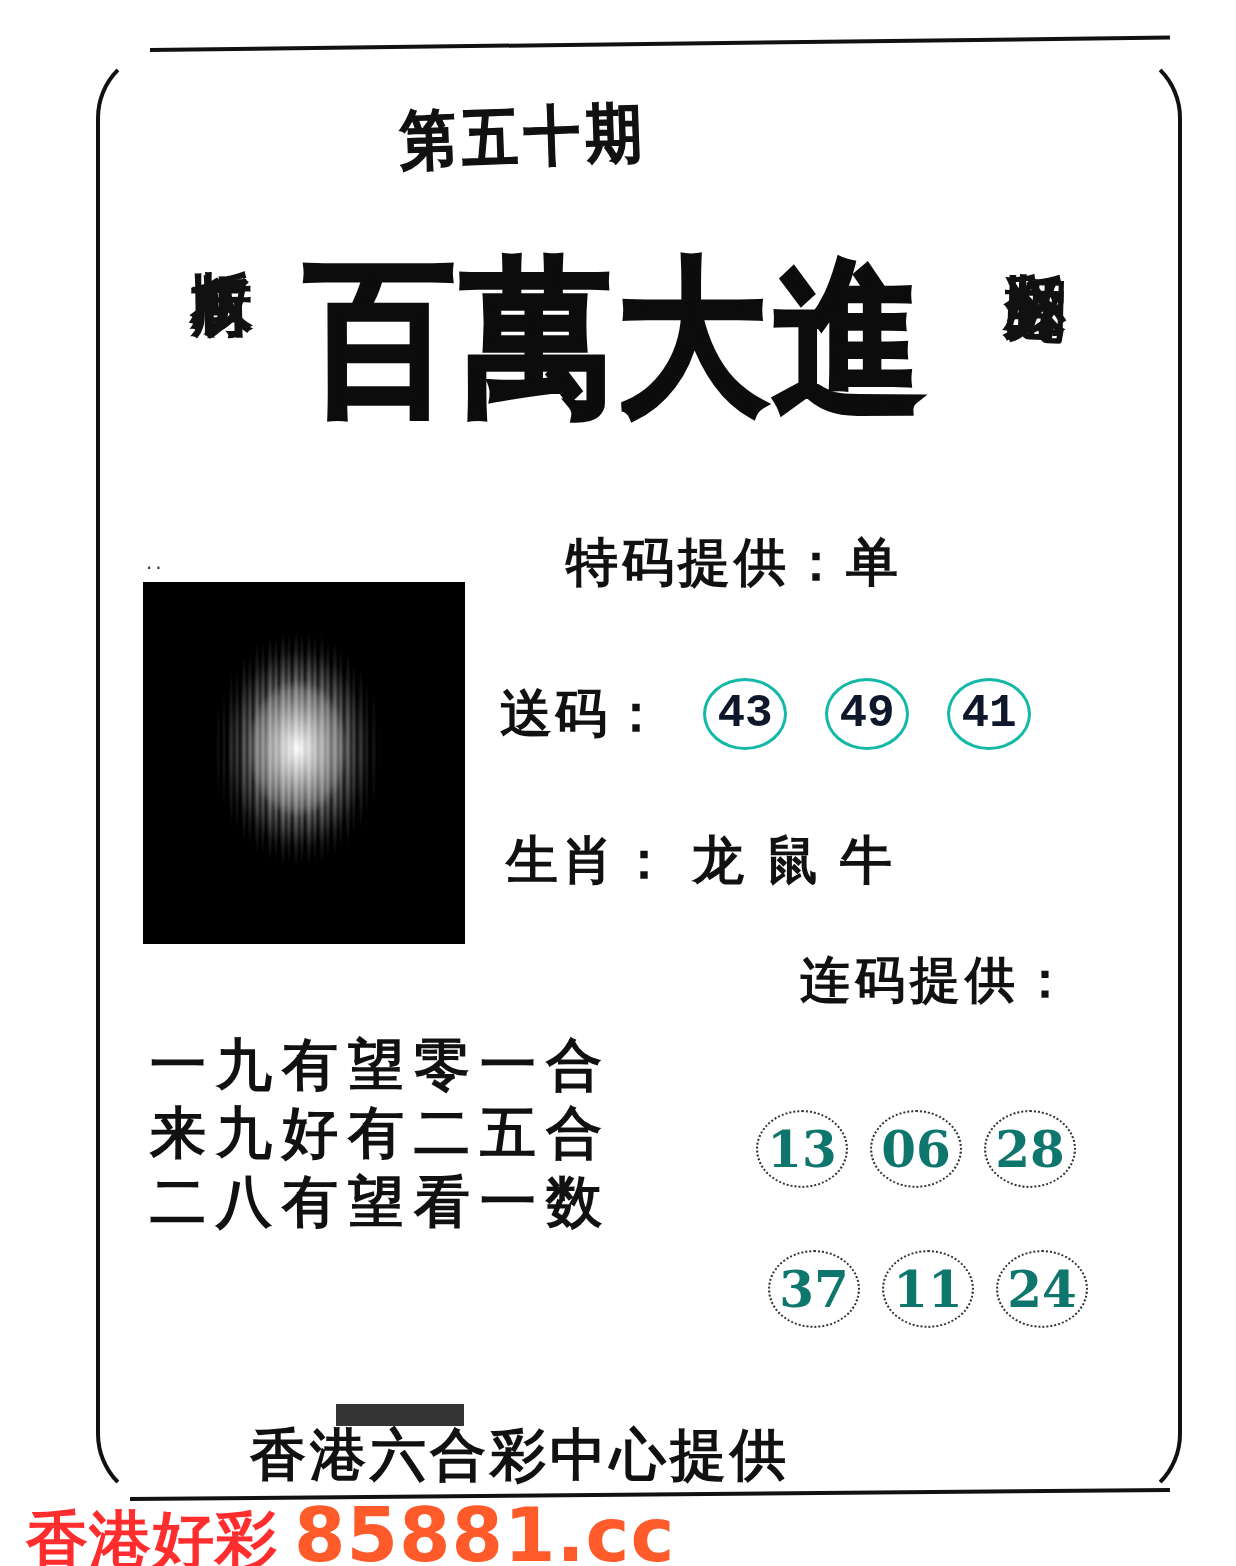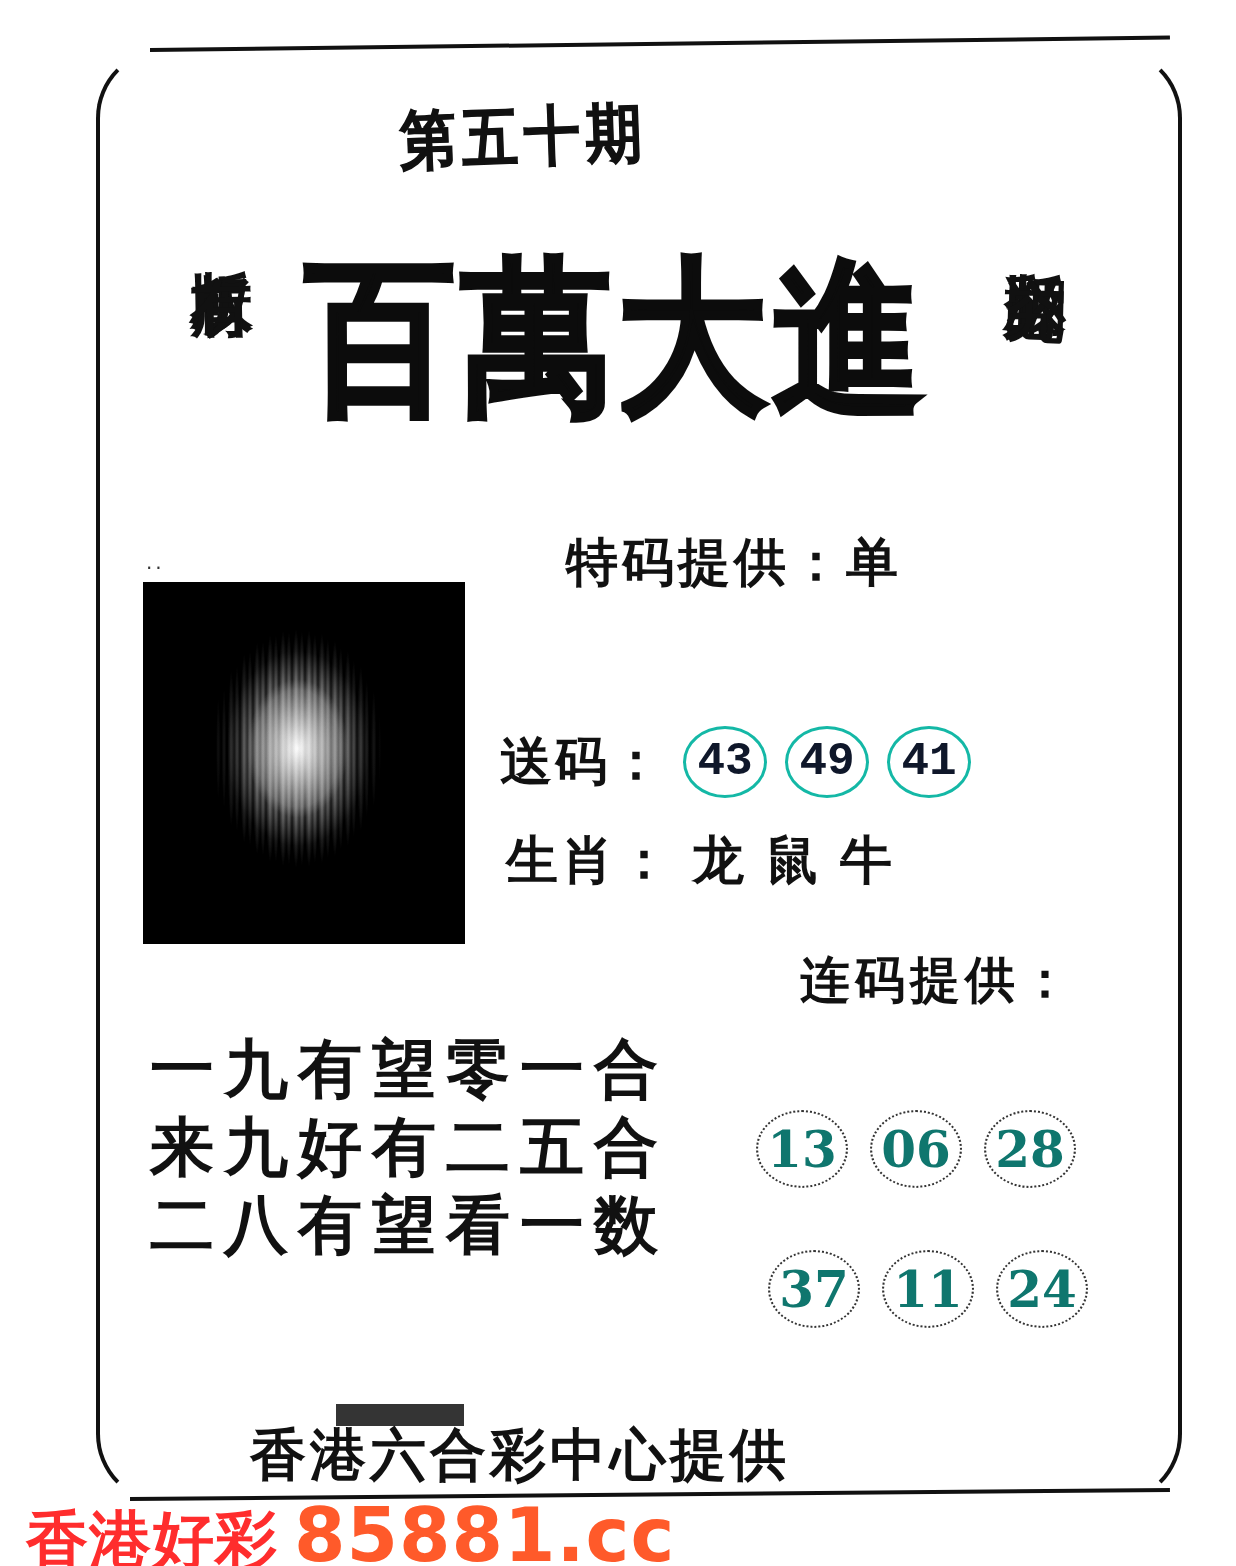--- a/index.html
+++ b/index.html
@@ -154,22 +154,21 @@
     font-weight: bold;
     color: #111;
     letter-spacing: 4px;
   }
   .row-songma {
     position: absolute;
     left: 500px;
     top: 678px;
     display: flex;
     align-items: center;
-    gap: 4px;
-    margin-top: 48px;
+    gap: 24px;
   }
   .row-label {
     font-family: "DejaVu Serif", serif;
     font-size: 52px;
     font-weight: bold;
     color: #111;
     letter-spacing: 3px;
   }
   .ball {
     width: 84px;
@@ -207,21 +206,21 @@
     font-size: 54px;
     font-weight: bold;
     color: #111;
     letter-spacing: 8px;
   }
   .poem-lines {
     position: absolute;
     left: 150px;
     top: 1030px;
     font-family: "DejaVu Serif", serif;
-    font-size: 64px;
+    font-size: 56px;
     font-weight: bold;
     color: #111;
     line-height: 1.22;
     letter-spacing: 10px;
   }
 
   
   .lianma-title {
     position: absolute;
     left: 800px;

